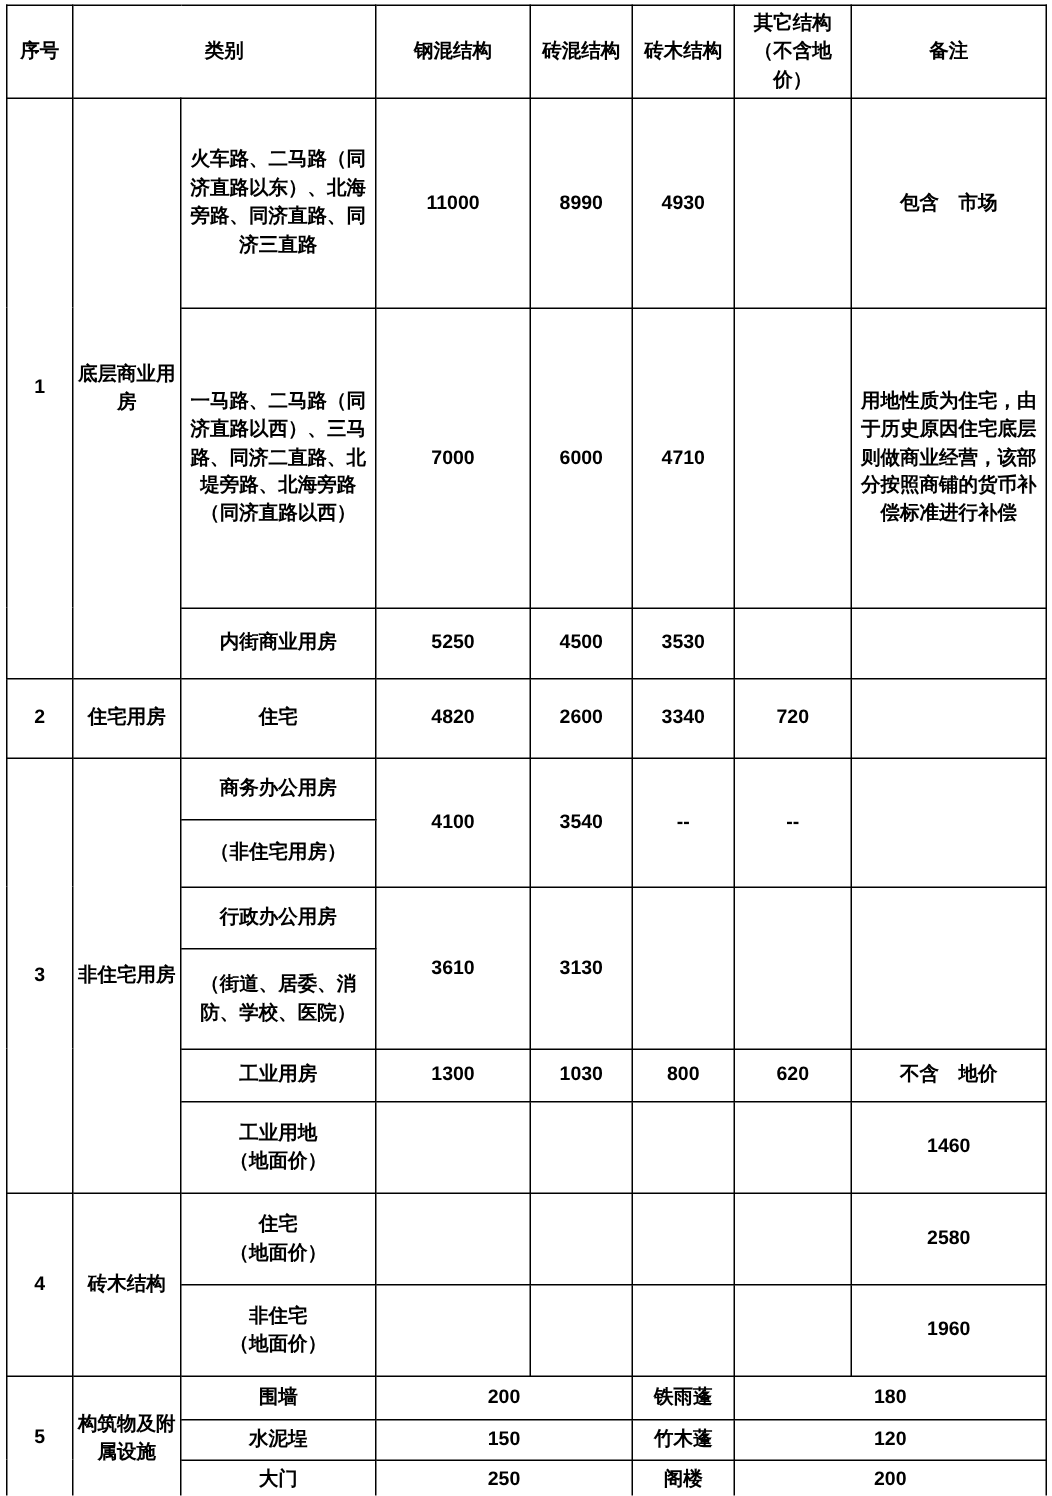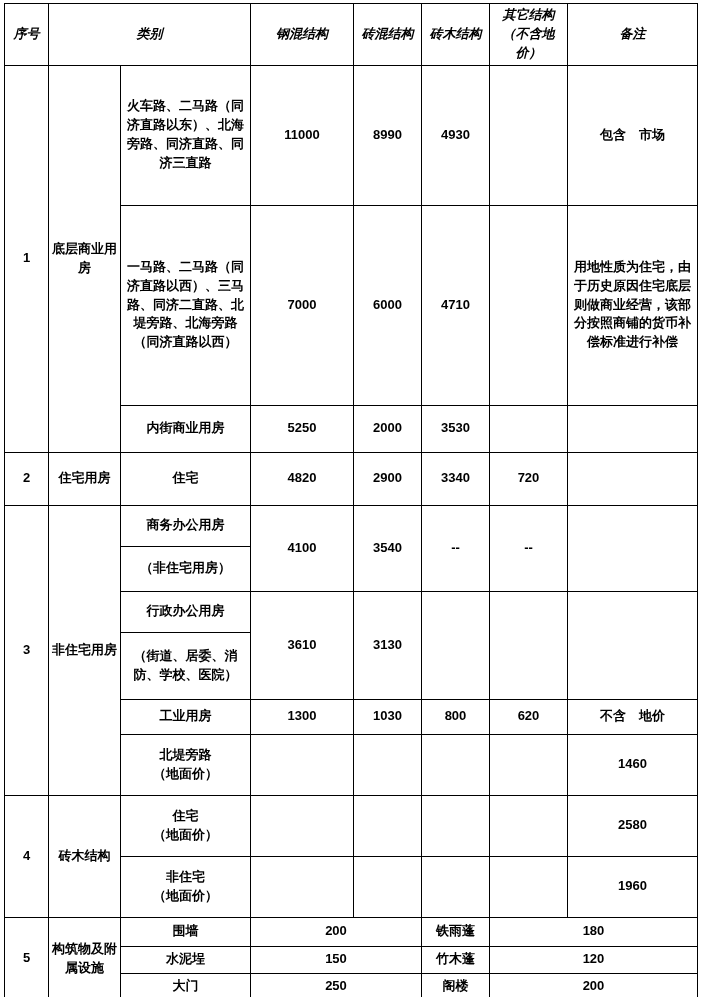--- a/index.html
+++ b/index.html
@@ -30,21 +30,20 @@
     vertical-align: middle;
     font-weight: bold;
     font-size: 13px;
     padding: 2px 3px;
     line-height: 1.45;
     word-break: break-all;
   }
   .hdr td {
     font-size: 14px;
     padding: 6px 3px;
-    font-style: italic;
   }
   .small {
     font-size: 12.5px;
   }
   .num {
     font-size: 14px;
   }
   .idx {
     font-size: 14px;
   }
@@ -107,32 +106,32 @@
       <td class="cat-cell" style="height:195px">一马路、二马路（同济直路以西）、三马路、同济二直路、北堤旁路、北海旁路（同济直路以西）</td>
       <td class="num">7000</td>
       <td class="num">6000</td>
       <td class="num">4710</td>
       <td></td>
       <td class="wrap-note">用地性质为住宅，由于历史原因住宅底层则做商业经营，该部分按照商铺的货币补偿标准进行补偿</td>
     </tr>
     <tr>
       <td style="height:42px">内街商业用房</td>
       <td class="num">5250</td>
-      <td class="num">2000</td>
+      <td class="num">4500</td>
       <td class="num">3530</td>
       <td></td>
       <td></td>
     </tr>
 
     <tr>
       <td class="idx">2</td>
       <td class="vert-label" style="height:48px">住宅用房</td>
       <td>住宅</td>
       <td class="num">4820</td>
-      <td class="num">2900</td>
+      <td class="num">2600</td>
       <td class="num">3340</td>
       <td class="num">720</td>
       <td></td>
     </tr>
 
     <tr>
       <td rowspan="6" class="idx">3</td>
       <td rowspan="6" class="vert-label">非住宅用房</td>
       <td style="height:36px">商务办公用房</td>
       <td rowspan="2" class="num">4100</td>
@@ -158,21 +157,21 @@
     <tr>
       <td style="height:30px">工业用房</td>
       <td class="num">1300</td>
       <td class="num">1030</td>
       <td class="num">800</td>
       <td class="num">620</td>
       <td class="small">不含　地价</td>
     </tr>
     <tr>
       <td style="height:56px">
-        <div>北堤旁路</div>
+        <div>工业用地</div>
         <div>（地面价）</div>
       </td>
       <td></td>
       <td></td>
       <td></td>
       <td></td>
       <td class="num">1460</td>
     </tr>
 
     <tr>

